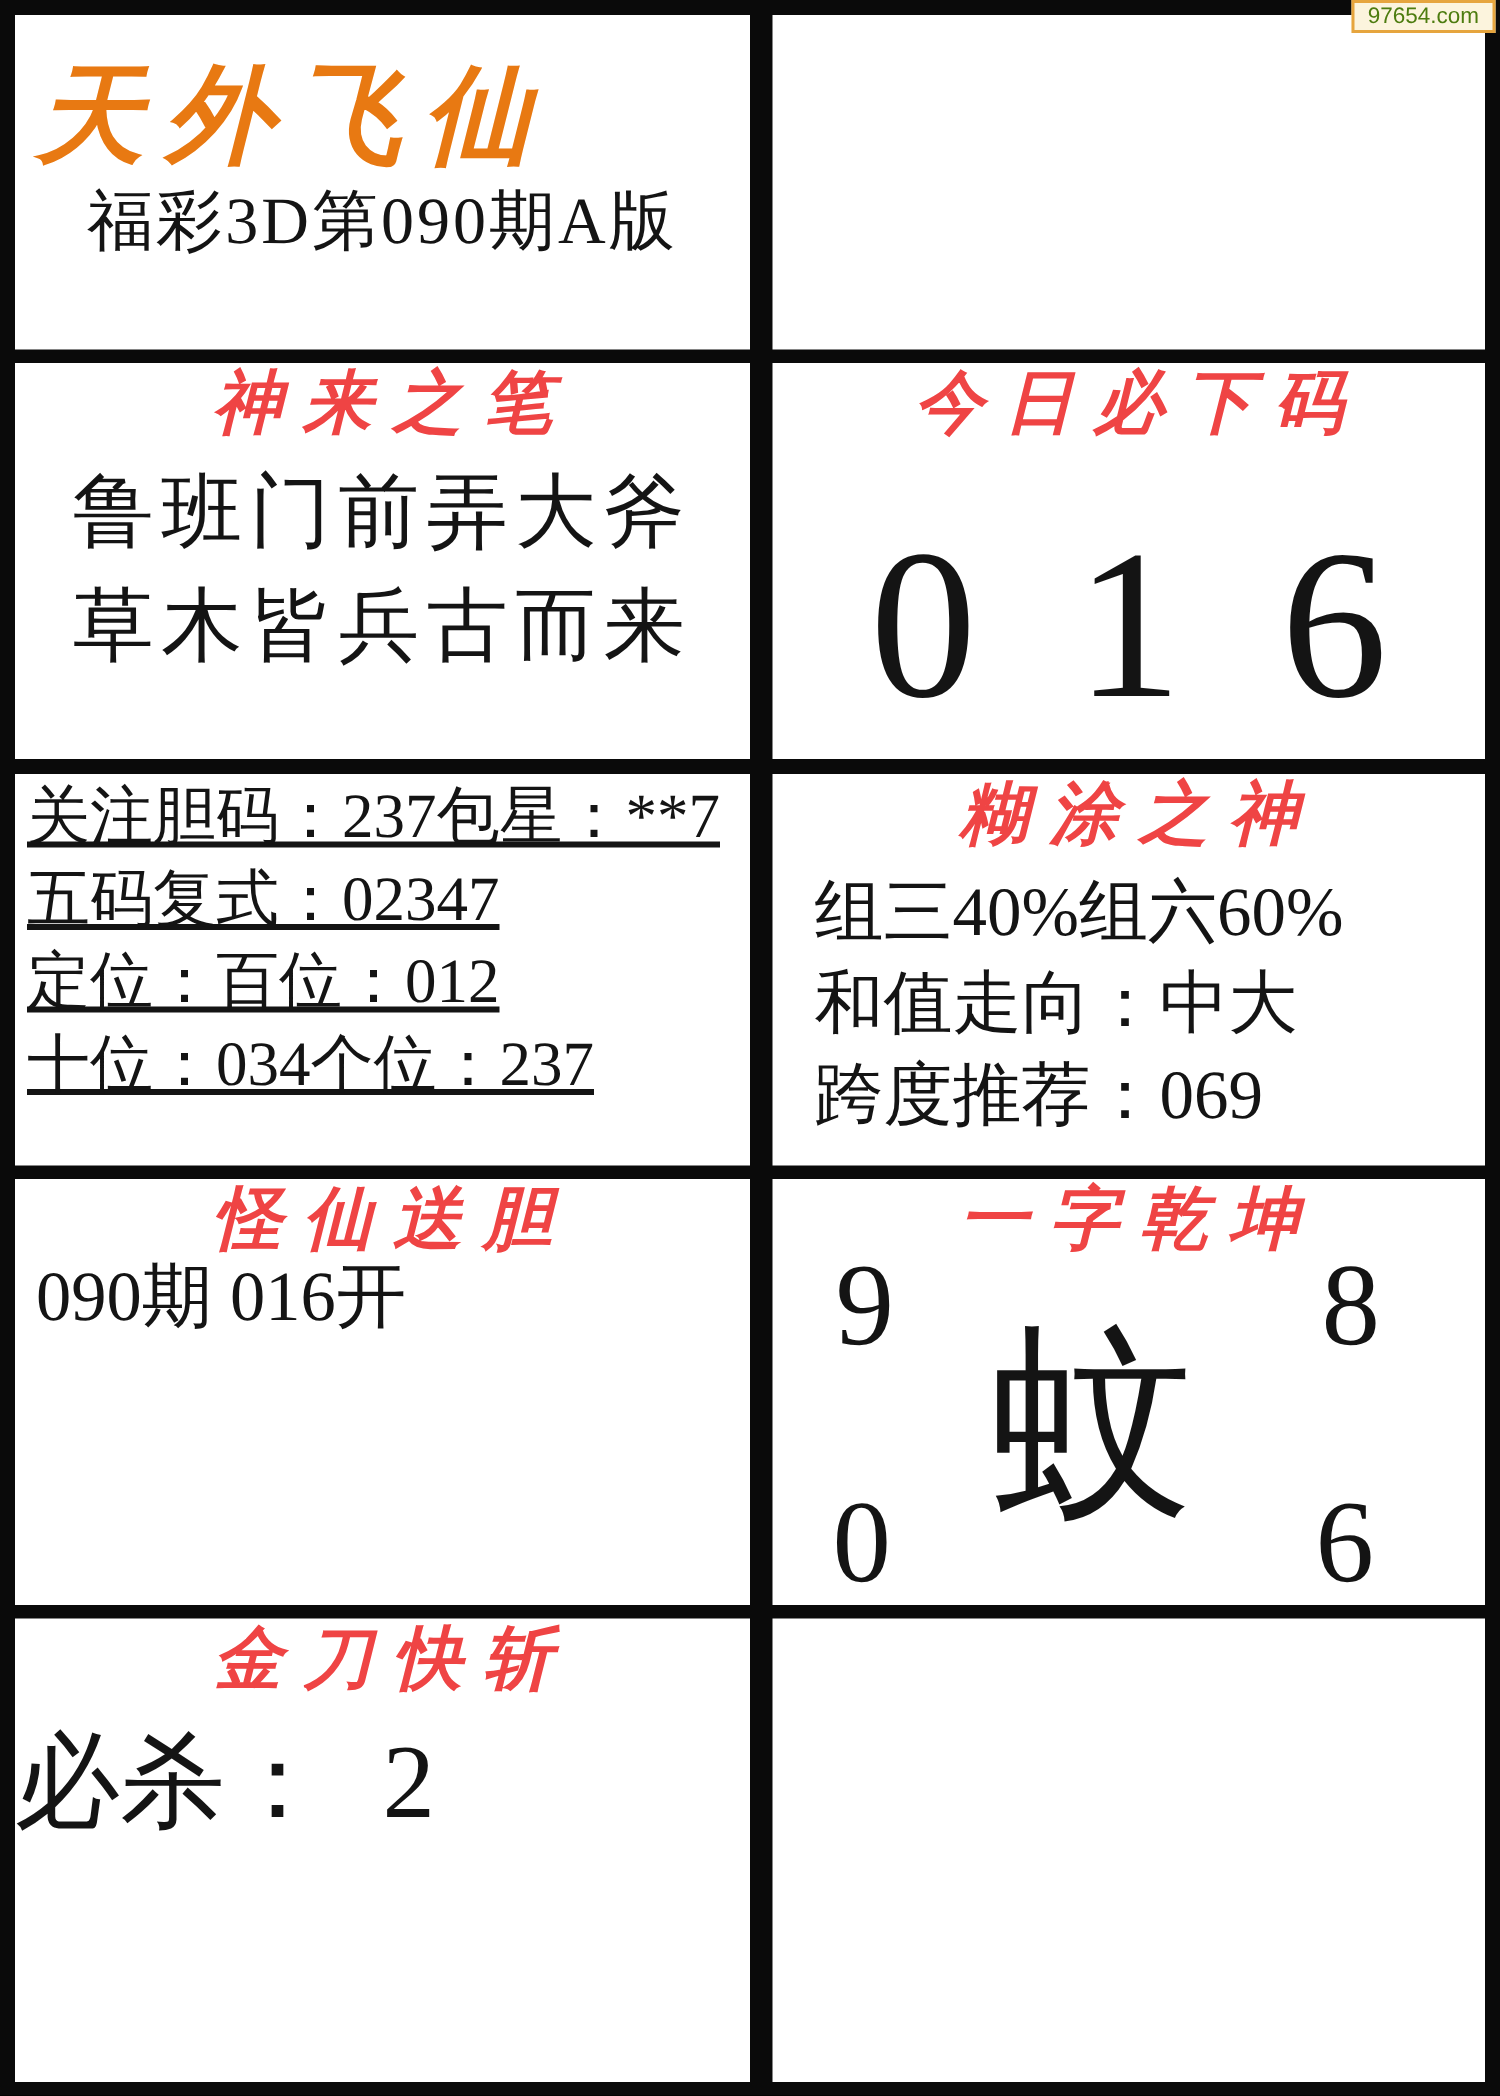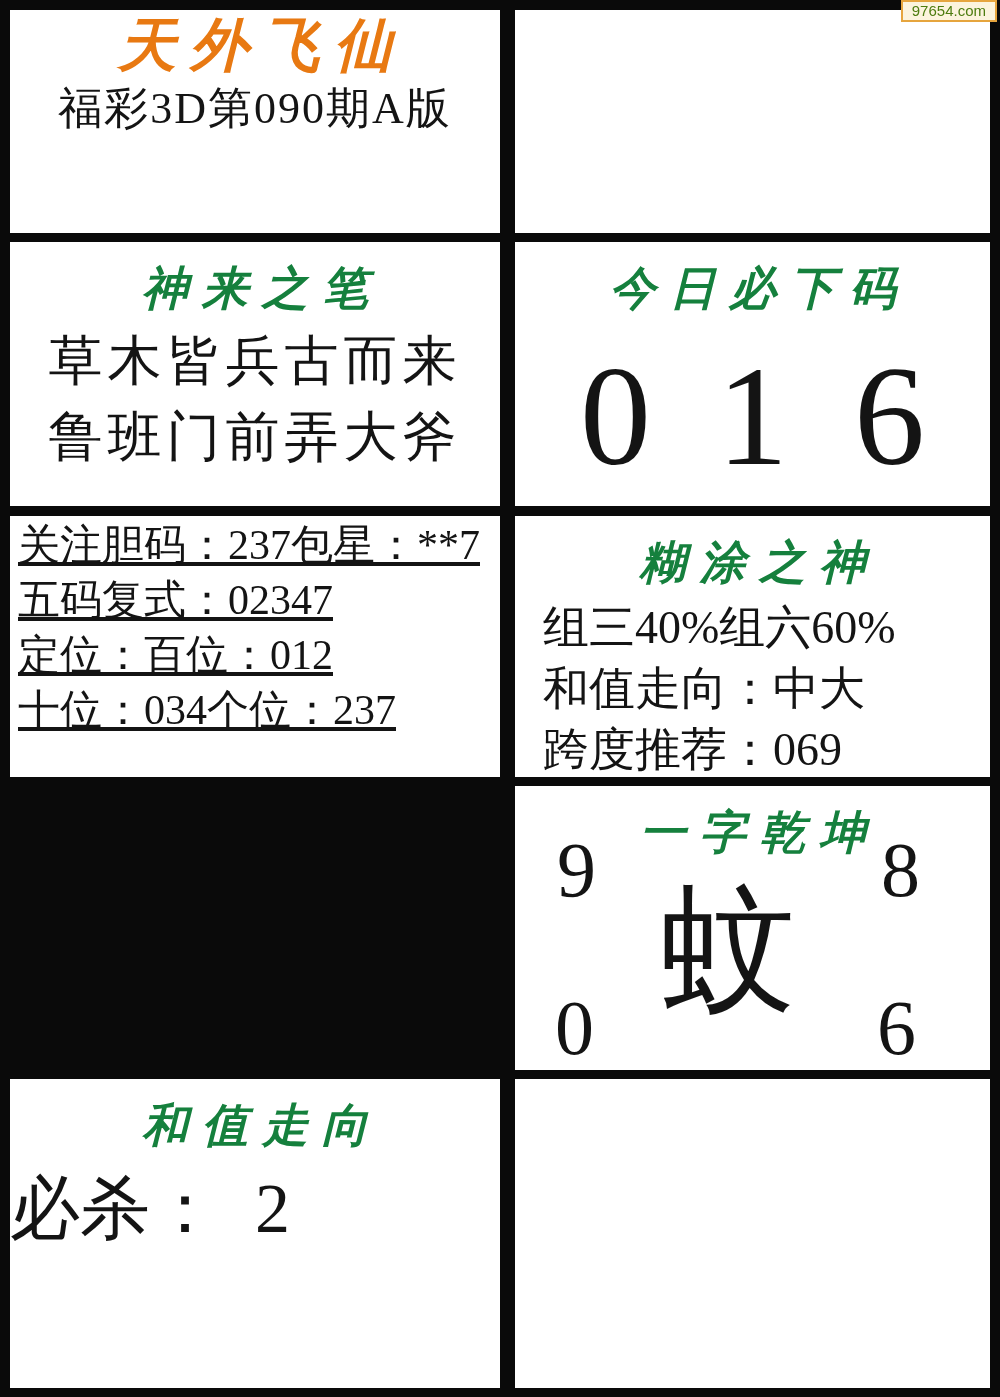--- a/index.html
+++ b/index.html
@@ -26,38 +26,38 @@
   .c-r4l {left:10px;  top:786px;  width:490px; height:284px;}
   .c-r4r {left:515px; top:786px;  width:475px; height:284px;}
   .c-r5l {left:10px;  top:1079px; width:490px; height:309px;}
   .c-r5r {left:515px; top:1079px; width:475px; height:309px;}
 
   .section-title{
     font-size:46px;
     line-height:1.12;
     font-weight:bold;
     font-style:italic;
-    color:#15803d;
+    color:#ef4444;
     text-align:center;
     letter-spacing:14px;
     padding-left:14px;
-    padding-top:21px;
+    padding-top:1px;
     white-space:nowrap;
   }
   .masthead-title{
-    font-size:58px;
+    font-size:72px;
     line-height:1.05;
     font-weight:bold;
     font-style:italic;
     color:#e87912;
-    text-align:center;
     letter-spacing:14px;
     padding-left:14px;
     padding-top:6px;
     white-space:nowrap;
+    margin-top:24px;
   }
   .masthead-subtitle{
     font-size:44px;
     line-height:1.1;
     text-align:center;
     letter-spacing:2px;
     margin-top:8px;
     white-space:nowrap;
   }
   .poem-line{
@@ -138,22 +138,22 @@
   <div class="cell c-h-l">
     <div class="masthead-title">天外飞仙</div>
     <div class="masthead-subtitle">福彩3D第090期A版</div>
   </div>
 
   <div class="cell c-h-r"></div>
 
   <div class="cell c-r2l">
     <div class="section-title">神来之笔</div>
     <div class="poem-block">
+      <div class="poem-line">鲁班门前弄大斧</div>
       <div class="poem-line">草木皆兵古而来</div>
-      <div class="poem-line">鲁班门前弄大斧</div>
     </div>
   </div>
 
   <div class="cell c-r2r">
     <div class="section-title">今日必下码</div>
     <div class="digits-row">
       <span>0</span>
       <span>1</span>
       <span>6</span>
     </div>
@@ -170,30 +170,34 @@
 
   <div class="cell c-r3r">
     <div class="section-title">糊涂之神</div>
     <div class="predict-lines">
       <div class="predict-line">组三40%组六60%</div>
       <div class="predict-line">和值走向：中大</div>
       <div class="predict-line">跨度推荐：069</div>
     </div>
   </div>
 
+  <div class="cell c-r4l">
+    <div class="section-title">怪仙送胆</div>
+    <div class="dan-line">090期 016开</div>
+  </div>
 
   <div class="cell c-r4r">
     <div class="section-title">一字乾坤</div>
     <span class="corner-digit cd-tl">9</span>
     <span class="corner-digit cd-tr">8</span>
     <span class="corner-digit cd-bl">0</span>
     <span class="corner-digit cd-br">6</span>
     <span class="oracle-char">蚊</span>
   </div>
 
   <div class="cell c-r5l">
-    <div class="section-title">和值走向</div>
+    <div class="section-title">金刀快斩</div>
     <div class="kill-line">必杀：  2</div>
   </div>
 
   <div class="cell c-r5r"></div>
 
 </div>
 
 </body></html>

